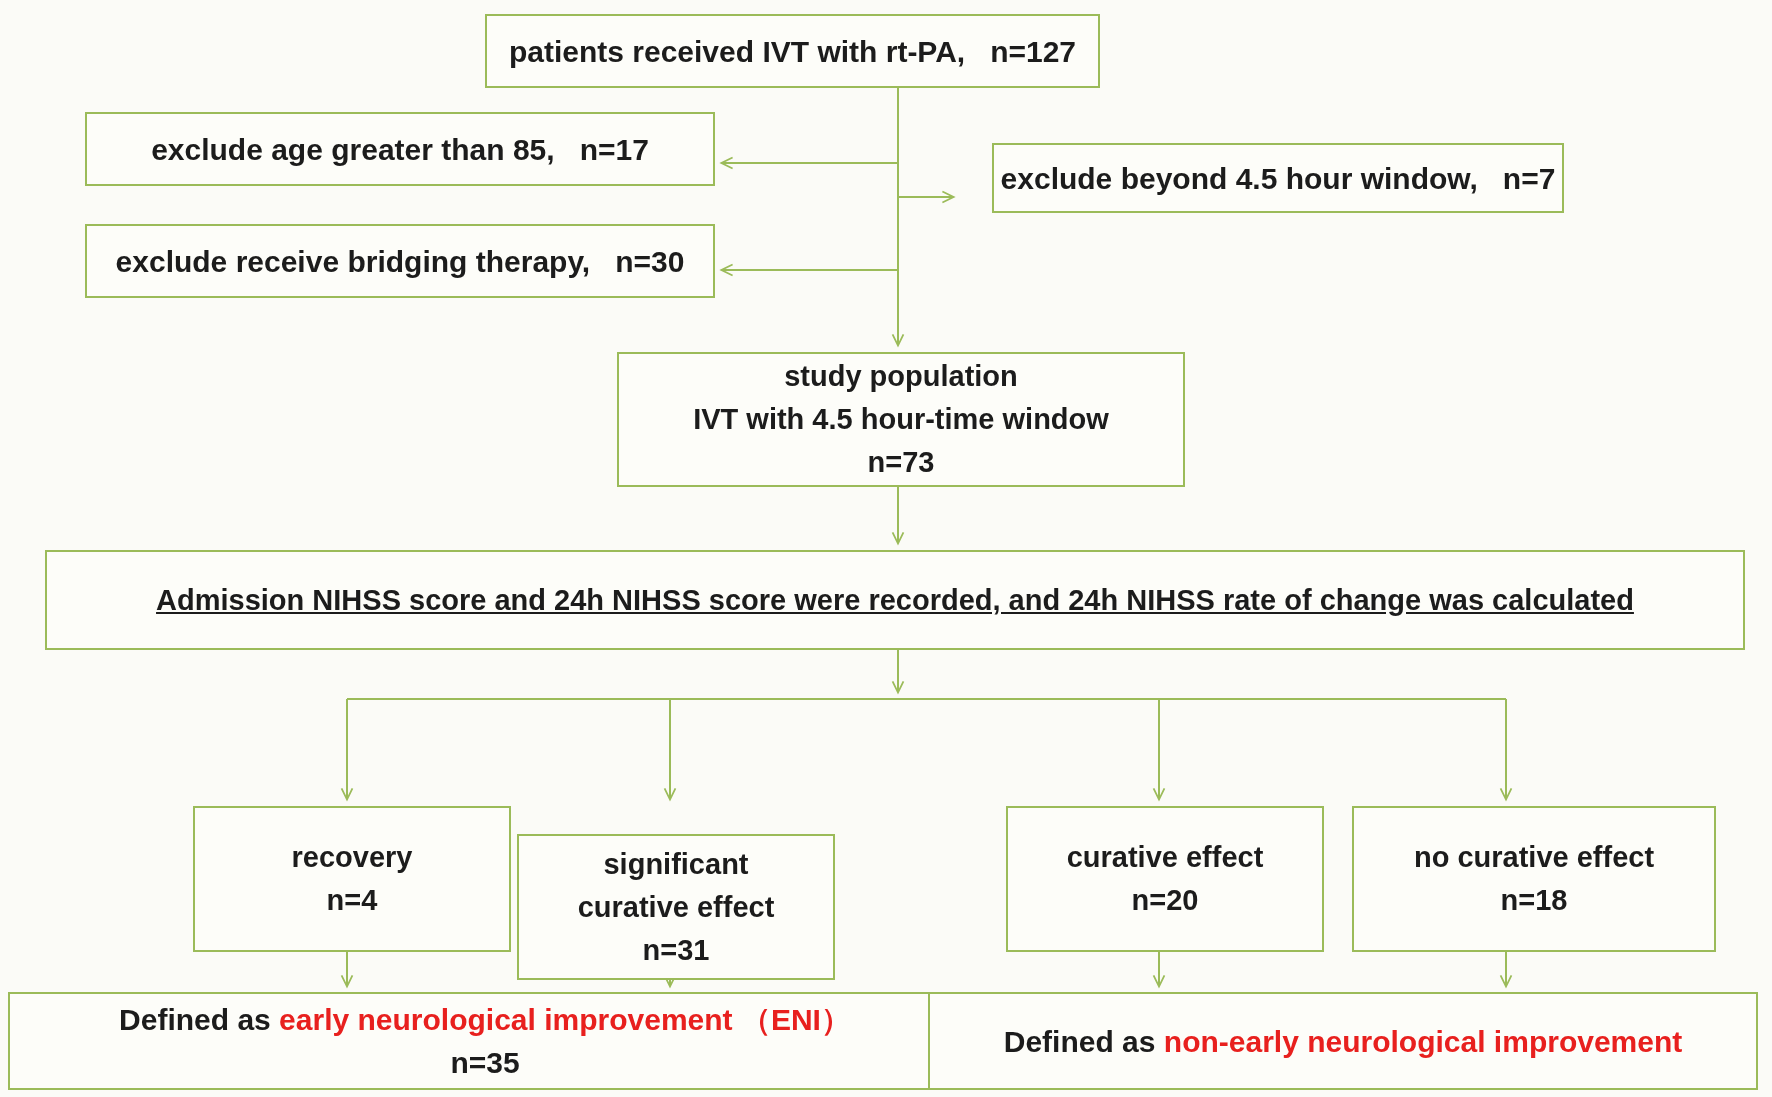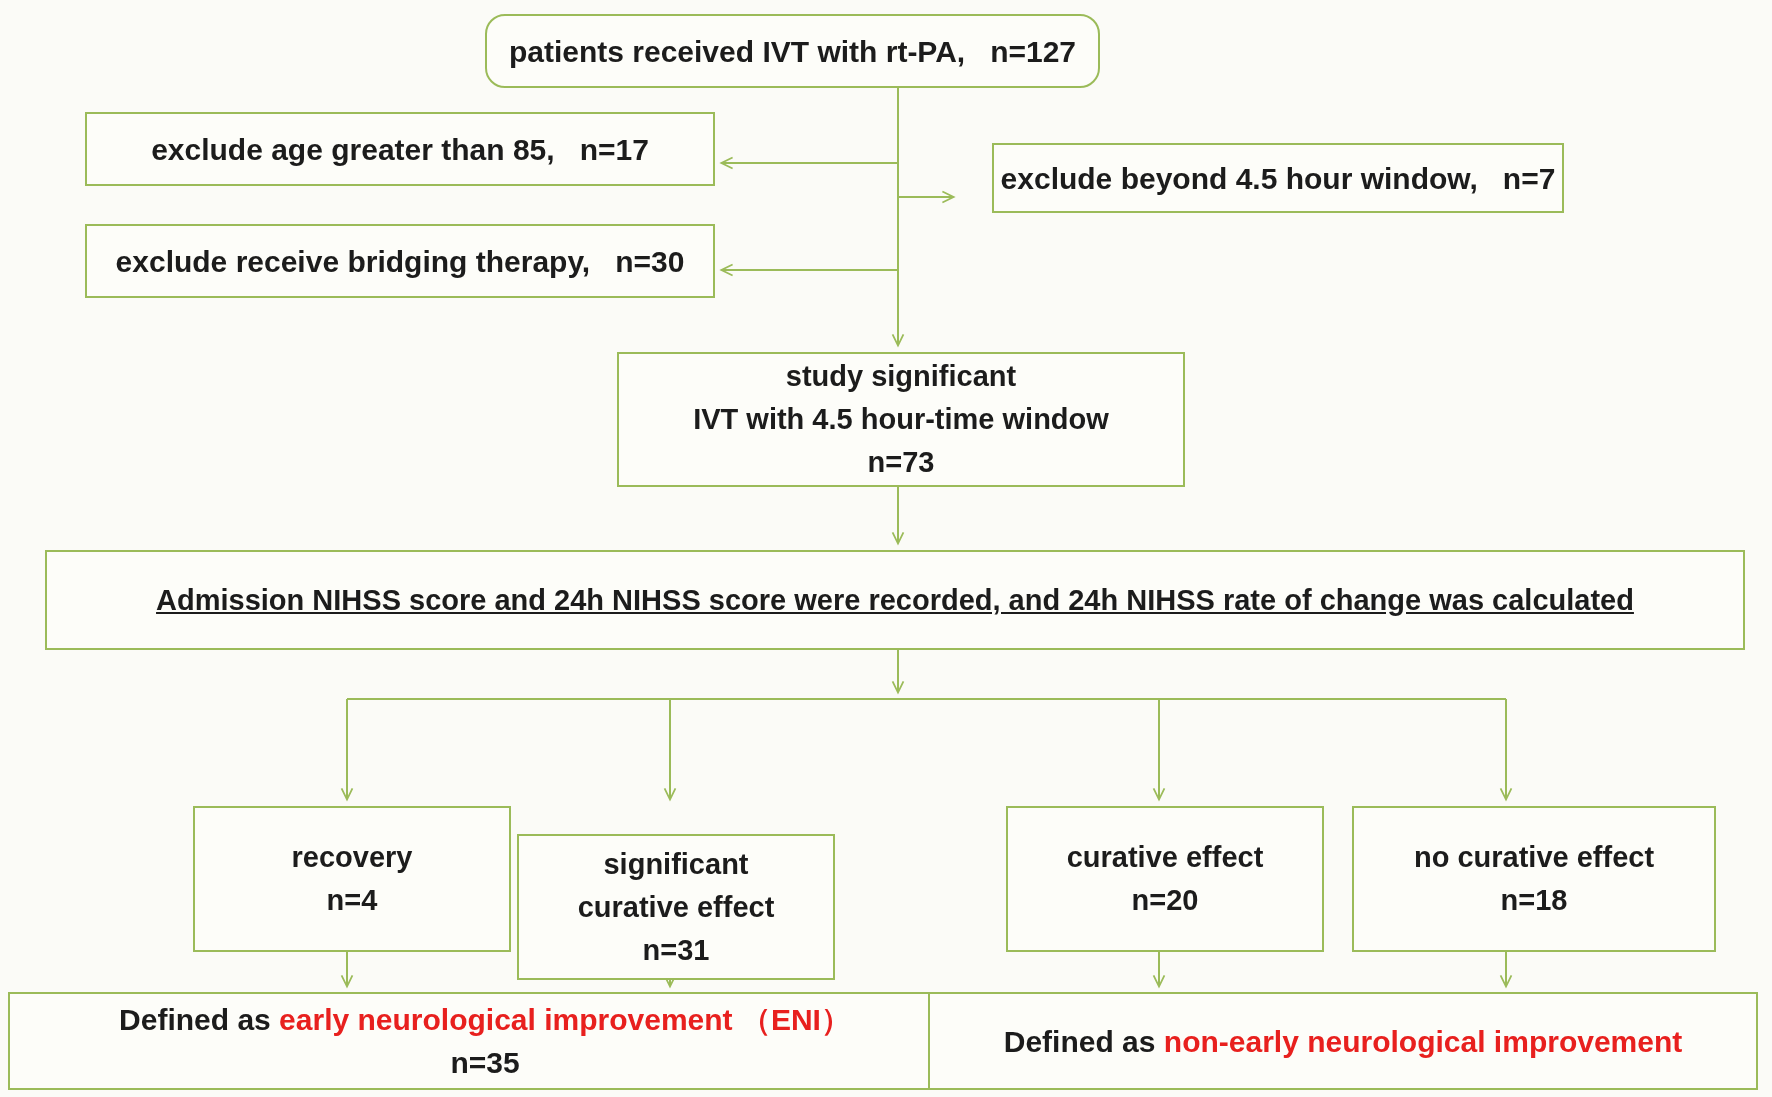--- a/index.html
+++ b/index.html
@@ -56,38 +56,38 @@
       <line x1="670" y1="699" x2="670" y2="798" marker-end="url(#arw)"></line>
       <line x1="1159" y1="699" x2="1159" y2="798" marker-end="url(#arw)"></line>
       <line x1="1506" y1="699" x2="1506" y2="798" marker-end="url(#arw)"></line>
       <line x1="347" y1="952" x2="347" y2="985" marker-end="url(#arw)"></line>
       <line x1="670" y1="952" x2="670" y2="985" marker-end="url(#arw)"></line>
       <line x1="1159" y1="952" x2="1159" y2="985" marker-end="url(#arw)"></line>
       <line x1="1506" y1="952" x2="1506" y2="985" marker-end="url(#arw)"></line>
     </g>
   </svg>
 
-  <div class="fbox" style="left:485px;top:14px;width:615px;height:74px;border-radius:20px;">
+  <div class="fbox" style="left:485px;top:14px;width:615px;height:74px;">
     <div class="line big">patients received IVT with rt-PA,   n=127</div>
   </div>
 
   <div class="fbox" style="left:85px;top:112px;width:630px;height:74px;">
     <div class="line big">exclude age greater than 85,   n=17</div>
   </div>
 
   <div class="fbox" style="left:960px;top:143px;width:572px;height:70px;margin-left:32px;">
     <div class="line big">exclude beyond 4.5 hour window,   n=7</div>
   </div>
 
   <div class="fbox" style="left:85px;top:224px;width:630px;height:74px;">
     <div class="line big">exclude receive bridging therapy,   n=30</div>
   </div>
 
   <div class="fbox" style="left:617px;top:352px;width:568px;height:135px;">
-    <div class="line">study significant</div>
+    <div class="line">study population</div>
     <div class="line">IVT with 4.5 hour-time window</div>
     <div class="line">n=73</div>
   </div>
 
   <div class="fbox" style="left:45px;top:550px;width:1700px;height:100px;text-decoration:underline;">
     <div class="line">Admission NIHSS score and 24h NIHSS score were recorded, and 24h NIHSS rate of change was calculated</div>
   </div>
 
   <div class="fbox" style="left:193px;top:806px;width:318px;height:146px;">
     <div class="line">recovery</div>

